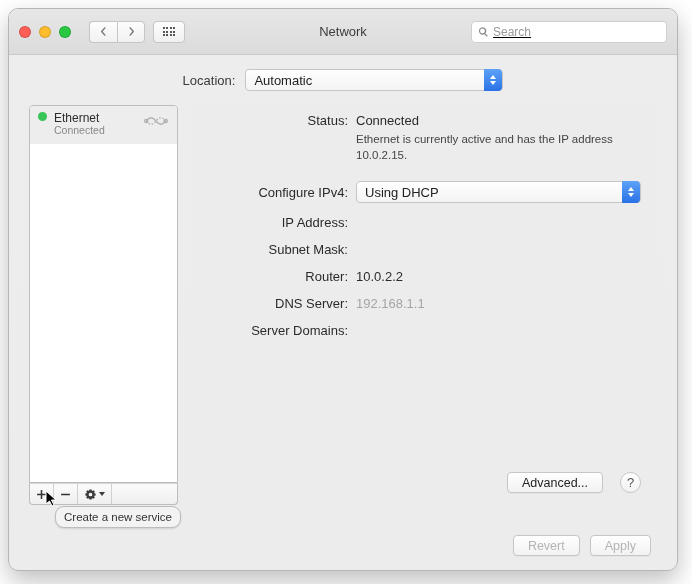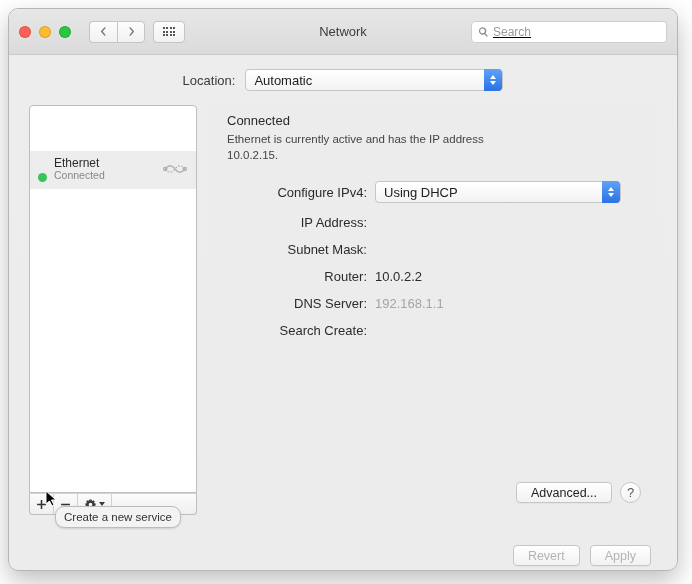--- a/index.html
+++ b/index.html
@@ -43,51 +43,51 @@
   .title { position:absolute; left:0; right:0; text-align:center; font-size:13px; color:#3c3c3c; pointer-events:none; }
   .search {
     margin-left: auto; width: 196px; height: 22px; border-radius: 4px;
     background: #fff; border: 1px solid #cfcfcf; display:flex; align-items:center; padding: 0 6px; gap:4px;
   }
   .search svg { width:12px; height:12px; fill:#8a8a8a; }
   .search input { border:none; outline:none; font-size:12px; width:100%; background:transparent; color:#444; }
   .search input::placeholder { color:#9a9a9a; }
 
   
-  .content { flex:1; padding: 14px 20px 4px; display:flex; flex-direction:column; }
+  .content { flex:1; padding: 14px 20px 14px; display:flex; flex-direction:column; }
   .location-row { display:flex; align-items:center; justify-content:center; gap:10px; margin-bottom:14px; font-size:13px; }
   .location-row label { color:#3a3a3a; }
   .mac-select {
     position:relative; display:flex; align-items:center; height:22px;
     background: linear-gradient(#fff,#f3f3f3); border:1px solid #c6c6c6; border-radius:4px;
     font-size:13px; padding:0 22px 0 8px; color:#222;
   }
   .mac-select.loc { width: 258px; text-align: center; }
-  .mac-select.cfg { width: 246px; }
+  .mac-select.cfg { width: 285px; }
   .mac-select .arrows {
     position:absolute; right:0; top:-1px; bottom:-1px; width:18px; border-radius:0 4px 4px 0;
     background: linear-gradient(#5ea2f7,#2a72e6); display:flex; flex-direction:column; align-items:center; justify-content:center;
   }
   .mac-select .arrows::before, .mac-select .arrows::after {
     content:""; border-left:3.5px solid transparent; border-right:3.5px solid transparent;
   }
   .mac-select .arrows::before { border-bottom:4px solid #fff; margin-bottom:2px; }
   .mac-select .arrows::after { border-top:4px solid #fff; }
 
   .panes { display:flex; gap:14px; flex:1; min-height:0; }
 
   
   .sidebar { width:168px; display:flex; flex-direction:column; }
   .service-list {
     flex:1; background:#fff; border:1px solid #bdbdbd; border-radius:4px 4px 0 0;
     overflow:auto;
   }
   .service-item {
-    display:flex; align-items:flex-end; padding:6px 8px; gap:7px;
-    background:#ededed; border-bottom:1px solid #ededed;margin-top:45px;
+    display:flex; align-items:flex-start; padding:6px 8px; gap:7px;
+    background:#ededed; border-bottom:1px solid #ededed;
   }
   .status-dot { width:9px; height:9px; border-radius:50%; background:#37c559; flex-shrink:0; }
   .svc-text { display:flex; flex-direction:column; line-height:1.1; }
   .svc-name { font-size:12px; color:#2b2b2b; }
   .svc-status { font-size:10.5px; color:#888; }
   .eth-icon { margin-left:auto; color:#a9a9a9; }
   .eth-icon svg { width:26px; height:18px; stroke:#b0b0b0; fill:none; stroke-width:1.6; }
   .sidebar-footer {
     height:22px; background:linear-gradient(#fbfbfb,#efefef);
     border:1px solid #bdbdbd; border-top:1px solid #d4d4d4; border-radius:0 0 4px 4px;
@@ -101,21 +101,21 @@
   .sidebar-footer button.gear svg { width:13px; height:13px; fill:#3a3a3a; }
   .sidebar-footer button.gear .caret { margin-left:2px; border-left:3px solid transparent; border-right:3px solid transparent; border-top:4px solid #3a3a3a; }
 
   
   .detail { flex:1; background:#ececec; border-radius:4px; padding:8px 16px 12px; display:flex; flex-direction:column; font-size:13px; }
   .row { display:flex; margin-bottom:12px; align-items:flex-start; }
   .row .lbl { width:148px; text-align:right; padding-right:8px; color:#2b2b2b; }
   .row .val { flex:1; color:#2b2b2b; }
   .row .val.dim { color:#a5a5a5; }
   .row.status .desc { font-size:11.5px; color:#444; margin-top:4px; line-height:1.35; max-width:260px; }
-  .bottom-row { margin-top:auto; display:flex; justify-content:flex-end; align-items:center; gap:8px; }
+  .bottom-row { margin-top:auto; display:flex; justify-content:flex-end; align-items:center; gap:17px; }
   .mac-btn {
     height:21px; padding:0 14px; border:1px solid #c6c6c6; border-radius:4px;
     background:linear-gradient(#fff,#f2f2f2); font-size:12.5px; color:#222;
     box-shadow:0 1px 0 rgba(0,0,0,0.03);
   }
   .help-btn {
     width:21px; height:21px; border-radius:50%; border:1px solid #c6c6c6;
     background:linear-gradient(#fff,#f2f2f2); font-size:13px; color:#555;
     display:flex; align-items:center; justify-content:center;
   }
@@ -226,20 +226,21 @@
             <svg viewBox="0 0 16 16">
                 <path d="M8 10.3A2.3 2.3 0 118 5.7a2.3 2.3 0 010 4.6zm6.3-3.5l-1.4-.3a5 5 0 00-.4-1l.8-1.2-1.5-1.5-1.2.8a5 5 0 00-1-.4L9.3 1.7H6.7l-.3 1.4a5 5 0 00-1 .4l-1.2-.8L2.7 4.2l.8 1.2a5 5 0 00-.4 1l-1.4.3v2.6l1.4.3c.1.35.24.7.4 1l-.8 1.2 1.5 1.5 1.2-.8c.3.16.65.3 1 .4l.3 1.4h2.6l.3-1.4c.35-.1.7-.24 1-.4l1.2.8 1.5-1.5-.8-1.2c.16-.3.3-.65.4-1l1.4-.3V6.8z"></path>
               </svg>
             <span class="caret"></span>
           </button>
         </div>
       </div>
 
       <div class="detail">
         <div class="row status">
+          <div class="lbl">Status:</div>
           <div class="val">
             <div class="bold">Connected</div>
             <div class="desc">Ethernet is currently active and has the IP address 10.0.2.15.</div>
           </div>
         </div>
 
         <div class="row" style="align-items:center; margin-top:6px;">
           <div class="lbl">Configure IPv4:</div>
           <div class="val">
             <div class="mac-select cfg">
@@ -257,21 +258,21 @@
         </div>
         <div class="row">
           <div class="lbl">Router:</div>
           <div class="val">10.0.2.2</div>
         </div>
         <div class="row">
           <div class="lbl">DNS Server:</div>
           <div class="val dim">192.168.1.1</div>
         </div>
         <div class="row">
-          <div class="lbl">Search Create:</div>
+          <div class="lbl">Server Domains:</div>
           <div class="val"></div>
         </div>
 
         <div class="bottom-row">
           <button class="mac-btn">Advanced...</button>
           <button class="help-btn">?</button>
         </div>
       </div>
     </div>
 

